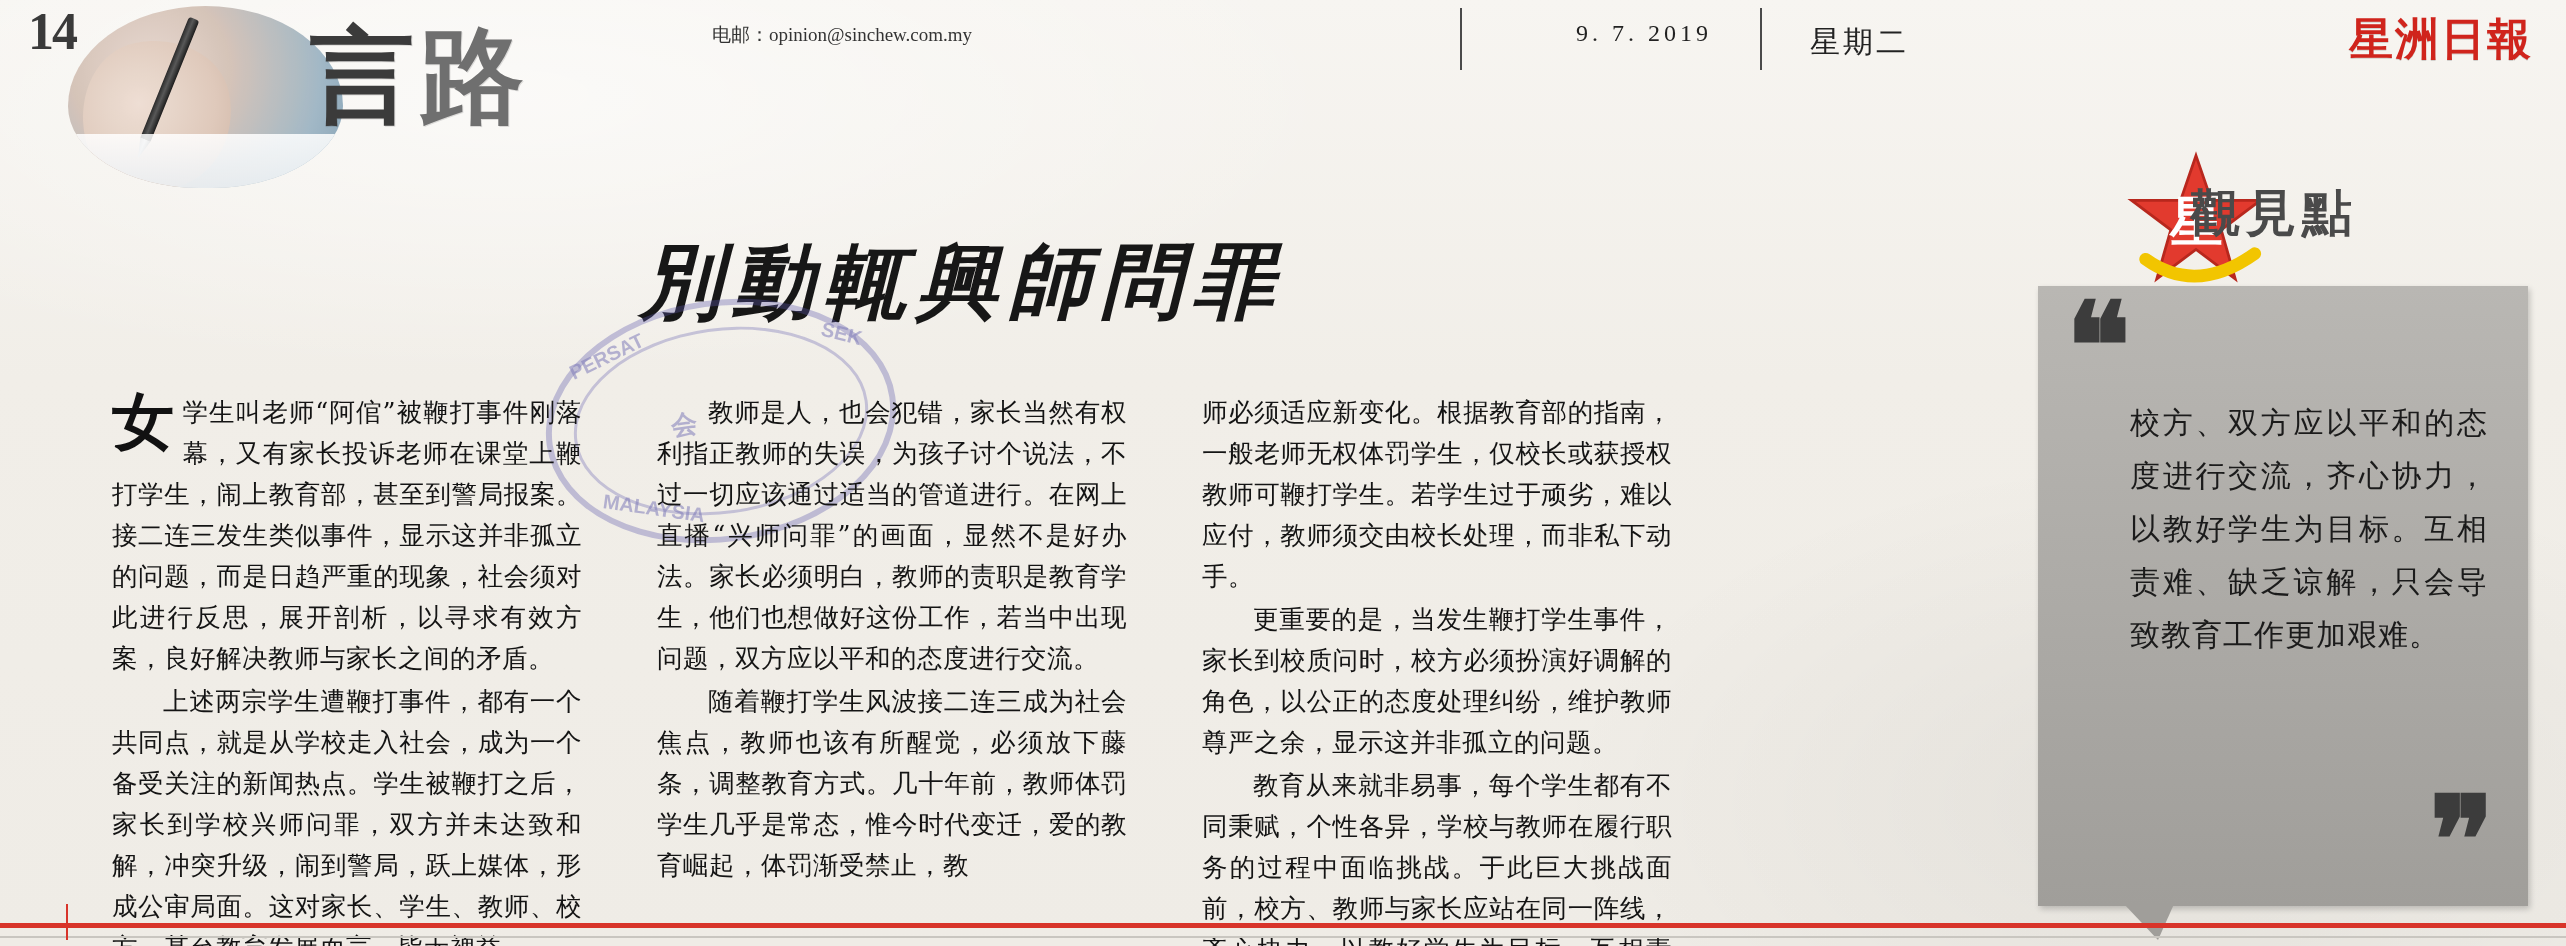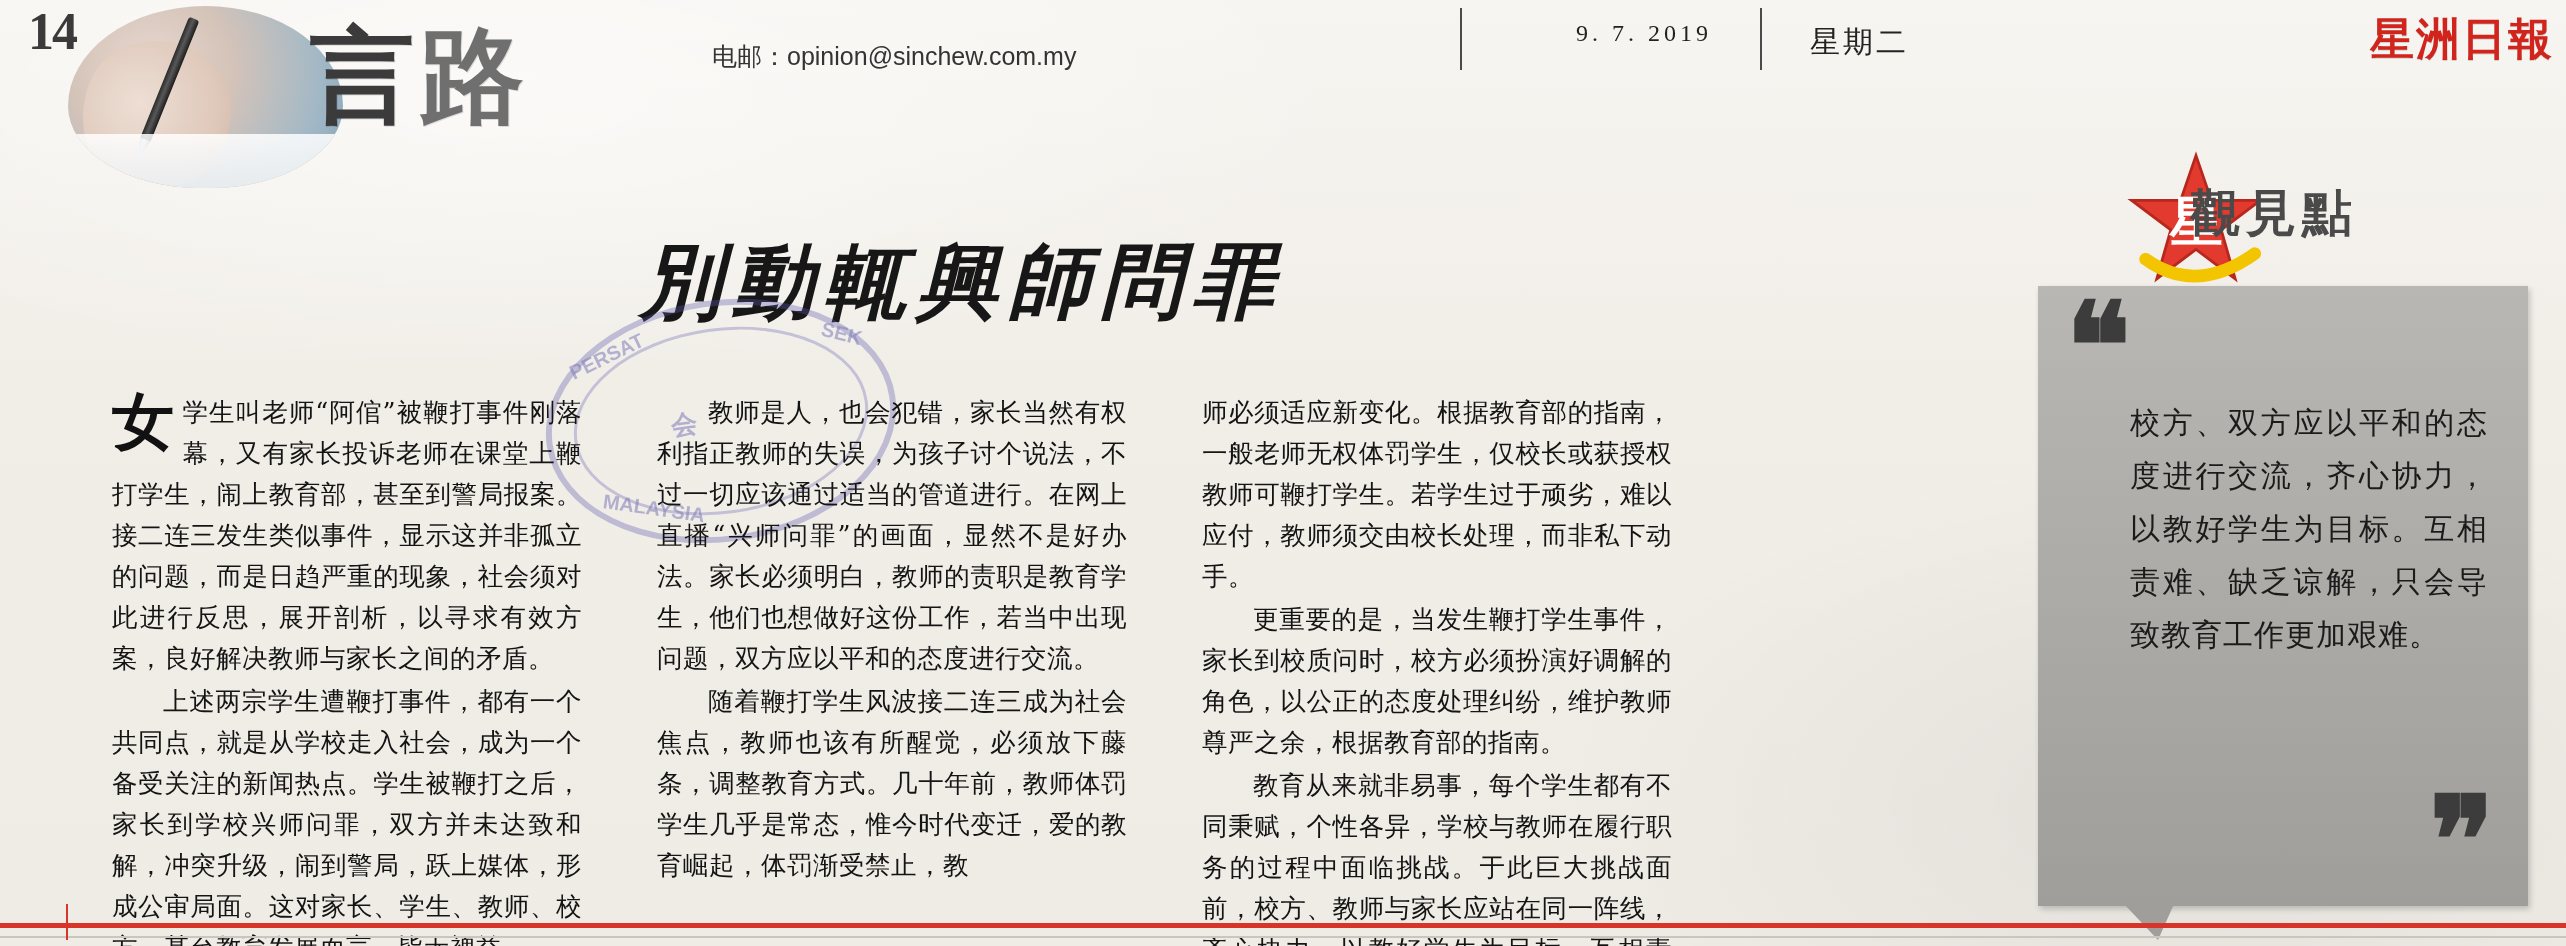--- a/index.html
+++ b/index.html
@@ -65,38 +65,38 @@
     position:absolute;left:310px;top:24px;
     font-family:"DejaVu Serif", serif;
     font-size:104px;font-weight:700;color:#3b3b3b;
     letter-spacing:6px;
     line-height:1;
     text-shadow:1px 1px 0 rgba(0,0,0,.12);
   }
   .logo-yanlu .lu{color:#6f6f6f;}
 
   .email{
-    position:absolute;left:712px;top:40px;
-    font-family:Liberation Sans, sans-serif;
-    font-size:25px;color:#333;
+    position:absolute;left:712px;top:22px;
+    font-family:Liberation Serif, serif;
+    font-size:19px;color:#333;
   }
   .rule-v{
     position:absolute;top:8px;width:2px;height:62px;background:#4a4a4a;
   }
   .date{
     position:absolute;top:20px;left:1576px;
     font-family:Liberation Serif, serif;
     font-size:24px;color:#222;letter-spacing:4px;
   }
   .weekday{
     position:absolute;top:22px;left:1810px;
     font-size:30px;color:#222;letter-spacing:3px;
   }
   .brand{
-    position:absolute;right:12px;top:10px;
+    position:absolute;right:33px;top:10px;
     font-size:44px;font-weight:700;color:#d0241c;letter-spacing:2px;
     font-family:Liberation Serif, serif;
     text-shadow:0 1px 0 rgba(0,0,0,.15);
   }
 
   
   .headline{
     position:absolute;left:640px;top:228px;
     font-family:"DejaVu Serif", serif;
     font-size:82px;font-weight:700;color:#171717;
@@ -243,21 +243,21 @@
       <p class="noind"><span class="dropcap">女</span><span>学生叫老师“阿倌”被鞭打事件刚落幕，又有家长投诉老师在课堂上鞭打学生，闹上教育部，甚至到警局报案。接二连三发生类似事件，显示这并非孤立的问题，而是日趋严重的现象，社会须对此进行反思，展开剖析，以寻求有效方案，良好解决教师与家长之间的矛盾。</span></p>
       <p>上述两宗学生遭鞭打事件，都有一个共同点，就是从学校走入社会，成为一个备受关注的新闻热点。学生被鞭打之后，家长到学校兴师问罪，双方并未达致和解，冲突升级，闹到警局，跃上媒体，形成公审局面。这对家长、学生、教师、校方，甚至教育发展而言，皆无裨益。</p>
 
     </div>
     <div class="col col2">
       <p>教师是人，也会犯错，家长当然有权利指正教师的失误，为孩子讨个说法，不过一切应该通过适当的管道进行。在网上直播“兴师问罪”的画面，显然不是好办法。家长必须明白，教师的责职是教育学生，他们也想做好这份工作，若当中出现问题，双方应以平和的态度进行交流。</p>
       <p>随着鞭打学生风波接二连三成为社会焦点，教师也该有所醒觉，必须放下藤条，调整教育方式。几十年前，教师体罚学生几乎是常态，惟今时代变迁，爱的教育崛起，体罚渐受禁止，教</p>
     </div>
     <div class="col col3">
       <p class="noind">师必须适应新变化。根据教育部的指南，一般老师无权体罚学生，仅校长或获授权教师可鞭打学生。若学生过于顽劣，难以应付，教师须交由校长处理，而非私下动手。</p>
-      <p>更重要的是，当发生鞭打学生事件，家长到校质问时，校方必须扮演好调解的角色，以公正的态度处理纠纷，维护教师尊严之余，根据教育部的指南。</p>
+      <p>更重要的是，当发生鞭打学生事件，家长到校质问时，校方必须扮演好调解的角色，以公正的态度处理纠纷，维护教师尊严之余，显示这并非孤立的问题。</p>
       <p>教育从来就非易事，每个学生都有不同秉赋，个性各异，学校与教师在履行职务的过程中面临挑战。于此巨大挑战面前，校方、教师与家长应站在同一阵线，齐心协力，以教好学生为目标。互相责难、缺乏谅解，只会导致教育工作更加艰难。</p>
     </div>
   </div>
 
   <div class="op-star">
     <svg width="140" height="140" viewBox="0 0 100 100">
       <polygon points="50,4 61,36 96,36 68,57 78,92 50,71 22,92 32,57 4,36 39,36" fill="#e23a2e" stroke="#b8271d" stroke-width="2"></polygon>
       <text x="50" y="64" font-size="38" font-family="DejaVu Serif, serif" font-weight="700" text-anchor="middle" fill="#ffffff">星</text>
       <path d="M14 78 Q50 104 92 74" stroke="#f2c500" stroke-width="9" fill="none" stroke-linecap="round"></path>
     </svg>

